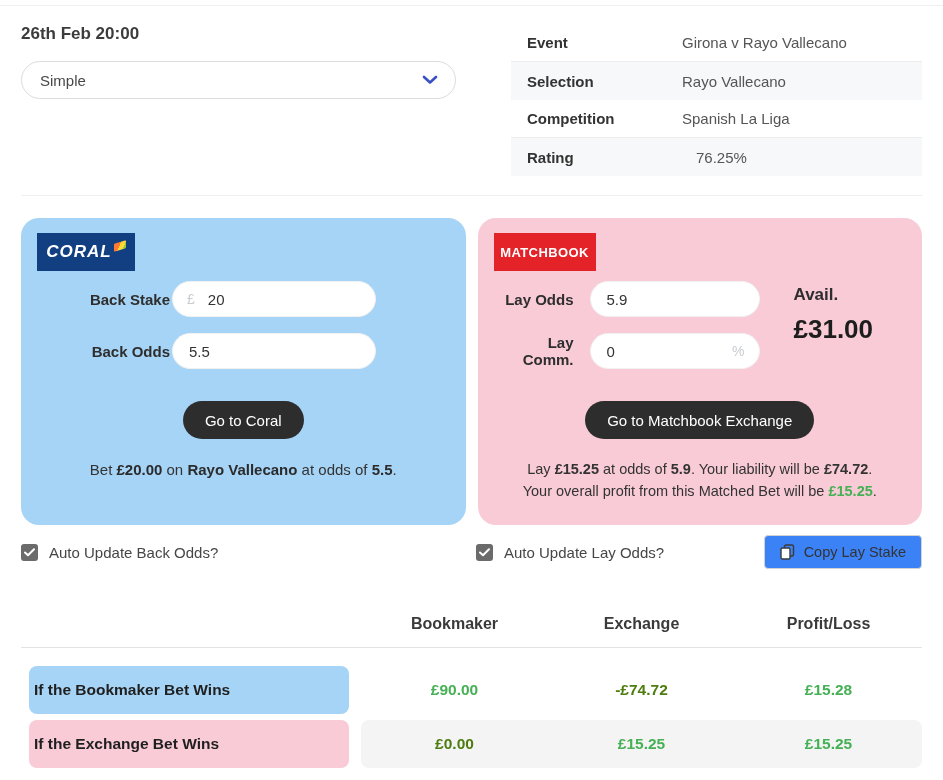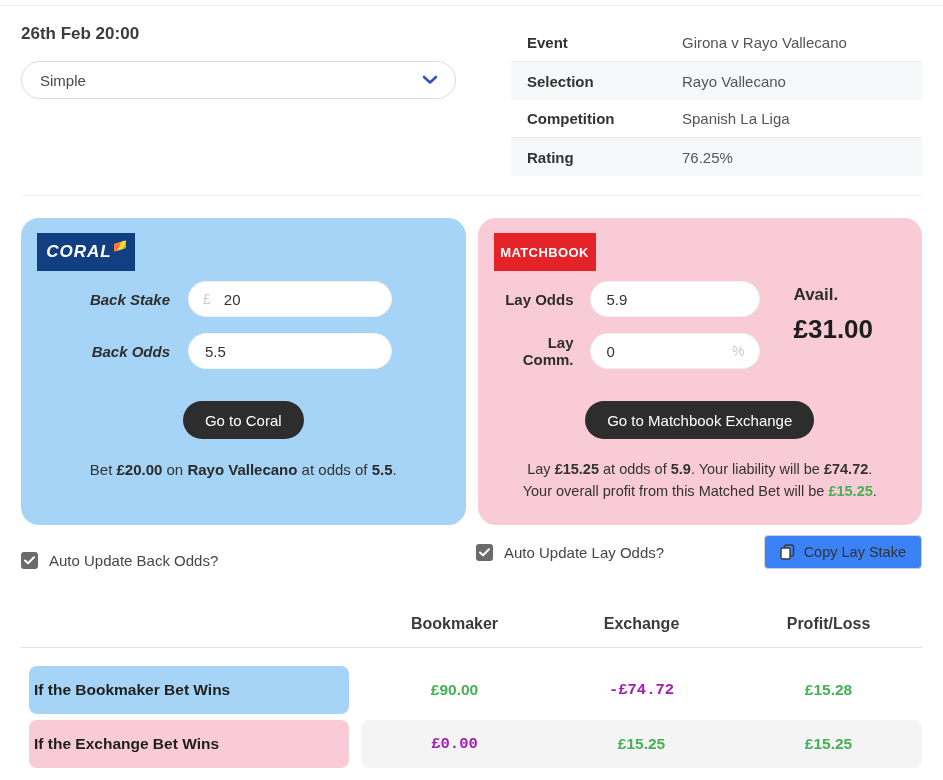--- a/index.html
+++ b/index.html
@@ -17,21 +17,21 @@
   .dropdown {
     height:38px; border:1px solid #dcdcdc; border-radius:19px; background:#fff;
     display:flex; align-items:center; justify-content:space-between;
     padding:0 17px 0 18px; margin-bottom:10px; font-size:15px; color:#474747; cursor:pointer;
   }
   .chev { display:flex; }
 
   .details { flex:1; margin-left:55px; font-size:15px; margin-top:2px; }
   .drow { display:flex; align-items:center; height:38px; border-bottom:1px solid #ececec; padding:0 16px; }
   .drow:nth-child(even) { background:#f7f8f9; border-bottom:none; }
-  .drow:last-child { border-bottom:none; }
+  .drow:last-child { border-bottom:none;gap:14px; }
   .dlabel { width:155px; font-weight:700; color:#333; flex:none; }
   .dvalue { color:#555; }
 
   .divider { border-top:1px solid #f0f0f0; margin-top:19px; }
 
   
   .cards { display:flex; gap:12px; margin-top:22px; }
   .card { flex:1; height:307px; border-radius:18px; padding:15px 16px; }
   .back-card { background:#a6d4f6; }
   .lay-card  { background:#f8cbd6; }
@@ -41,21 +41,21 @@
   .coral-text { color:#fff; font-weight:700; font-style:italic; font-size:17px; letter-spacing:1px; }
   .coral-flag { width:12px; height:8px; margin:-12px 0 0 2px; border-radius:1px;
     background:linear-gradient(115deg,#ff7a2f 0 45%,#ffd83b 45% 78%,#9acd32 78%);
     transform:skewY(-16deg); }
   .brand-matchbook { background:#e42329; width:102px; }
   .mb-text { color:#fff; font-weight:700; font-size:13px; letter-spacing:.4px; }
 
   .field-row { display:flex; align-items:center; margin-top:16px; }
   .field-row.first { margin-top:10px; }
   .flabel { font-weight:700; font-size:15px; color:#2e2e2e; text-align:right; flex:none; }
-  .back-card .flabel { width:133px; margin-right:18px;font-style:italic; }
+  .back-card .flabel { width:133px; margin-right:2px; }
   .lay-card  .flabel { width:80px;  margin-right:16px; }
   .pill-input { background:#fff; border-radius:18px; height:36px; display:flex; align-items:center; padding:0 14px; border:1px solid #f1f1f1; }
   .back-card .pill-input { width:204px; }
   .lay-card  .pill-input { width:170px; }
   .raw { border:none; outline:none; background:transparent; font-family:inherit; font-size:15px; color:#333; width:100%; min-width:0; }
   .prefix { color:#c9cdd1; font-size:14px; margin-right:11px; flex:none; }
   .suffix { color:#c9cdd1; font-size:14px; margin-left:6px; flex:none; }
 
   .dark-btn { background:#2d2d2d; color:#fff; border:none; border-radius:19px; height:38px;
     font-family:inherit; font-size:15px; padding:0 22px; cursor:pointer; }
@@ -68,21 +68,21 @@
 
   .lay-main { display:flex; }
   .avail { margin-left:34px; margin-top:14px; }
   .avail-label { font-weight:700; font-size:17px; color:#2e2e2e; }
   .avail-value { font-weight:700; font-size:26px; color:#1d1d1d; margin-top:9px; }
   .lay-buttons { display:flex; justify-content:center; gap:10px; margin-top:32px; }
   .lay-summary { text-align:center; margin-top:19px; font-size:14.5px; line-height:22px; color:#333; }
   .green-text { color:#45b054; font-weight:700; }
 
   
-  .options { display:flex; align-items:flex-end; margin-top:10px; }
+  .options { display:flex; align-items:center; margin-top:10px; }
   .opt { display:flex; align-items:center; gap:11px; font-size:15px; color:#464646; cursor:pointer; }
   .opt-left { width:455px; flex:none; }
   .opt-right-wrap { flex:1; display:flex; align-items:center; justify-content:space-between; }
   .checkbox { width:17px; height:17px; background:#6b6b6b; border-radius:3px;
     display:flex; align-items:center; justify-content:center; flex:none; }
   .checkbox svg { display:none; }
   .checkbox[data-checked="true"] svg { display:block; }
   .copy-btn { display:flex; align-items:center; gap:9px; background:#3b82f6; border:1px solid #d2d2d2;
     border-radius:4px; height:34px; padding:0 15px; font-family:inherit; font-size:14.5px; color:#333; cursor:pointer; }
 
@@ -93,21 +93,21 @@
   .rdivider { border-top:1px solid #e3e3e3; margin-bottom:18px; }
   .rrow { margin-bottom:6px; }
   .rlabel-box { height:48px; border-radius:8px; display:flex; align-items:center;
     padding-left:5px; font-weight:700; font-size:15.5px; color:#1f1f1f; margin-right:12px;margin-left:8px; }
   .rlabel-blue { background:#a6d4f6; }
   .rlabel-pink { background:#f8cbd6; }
   .rvals { grid-column:2/5; height:48px; display:grid; grid-template-columns:1fr 1fr 1fr; align-items:center; border-radius:8px; }
   .rvals.shaded { background:#f4f4f5; }
   .rval { text-align:center; font-weight:700; font-size:15.5px; }
   .rval[data-color="green"] { color:#45b054; }
-  .rval[data-color="red"]   { color:#a21caf;font-family:Liberation Mono, monospace; }
+  .rval[data-color="red"]   { color:#4d7c0f; }
 </style>
 </head>
 <body>
 
 <div class="page">
 
   <div class="top">
     <div class="top-left">
       <div class="datetime">26th Feb 20:00</div>
       <div class="dropdown">

